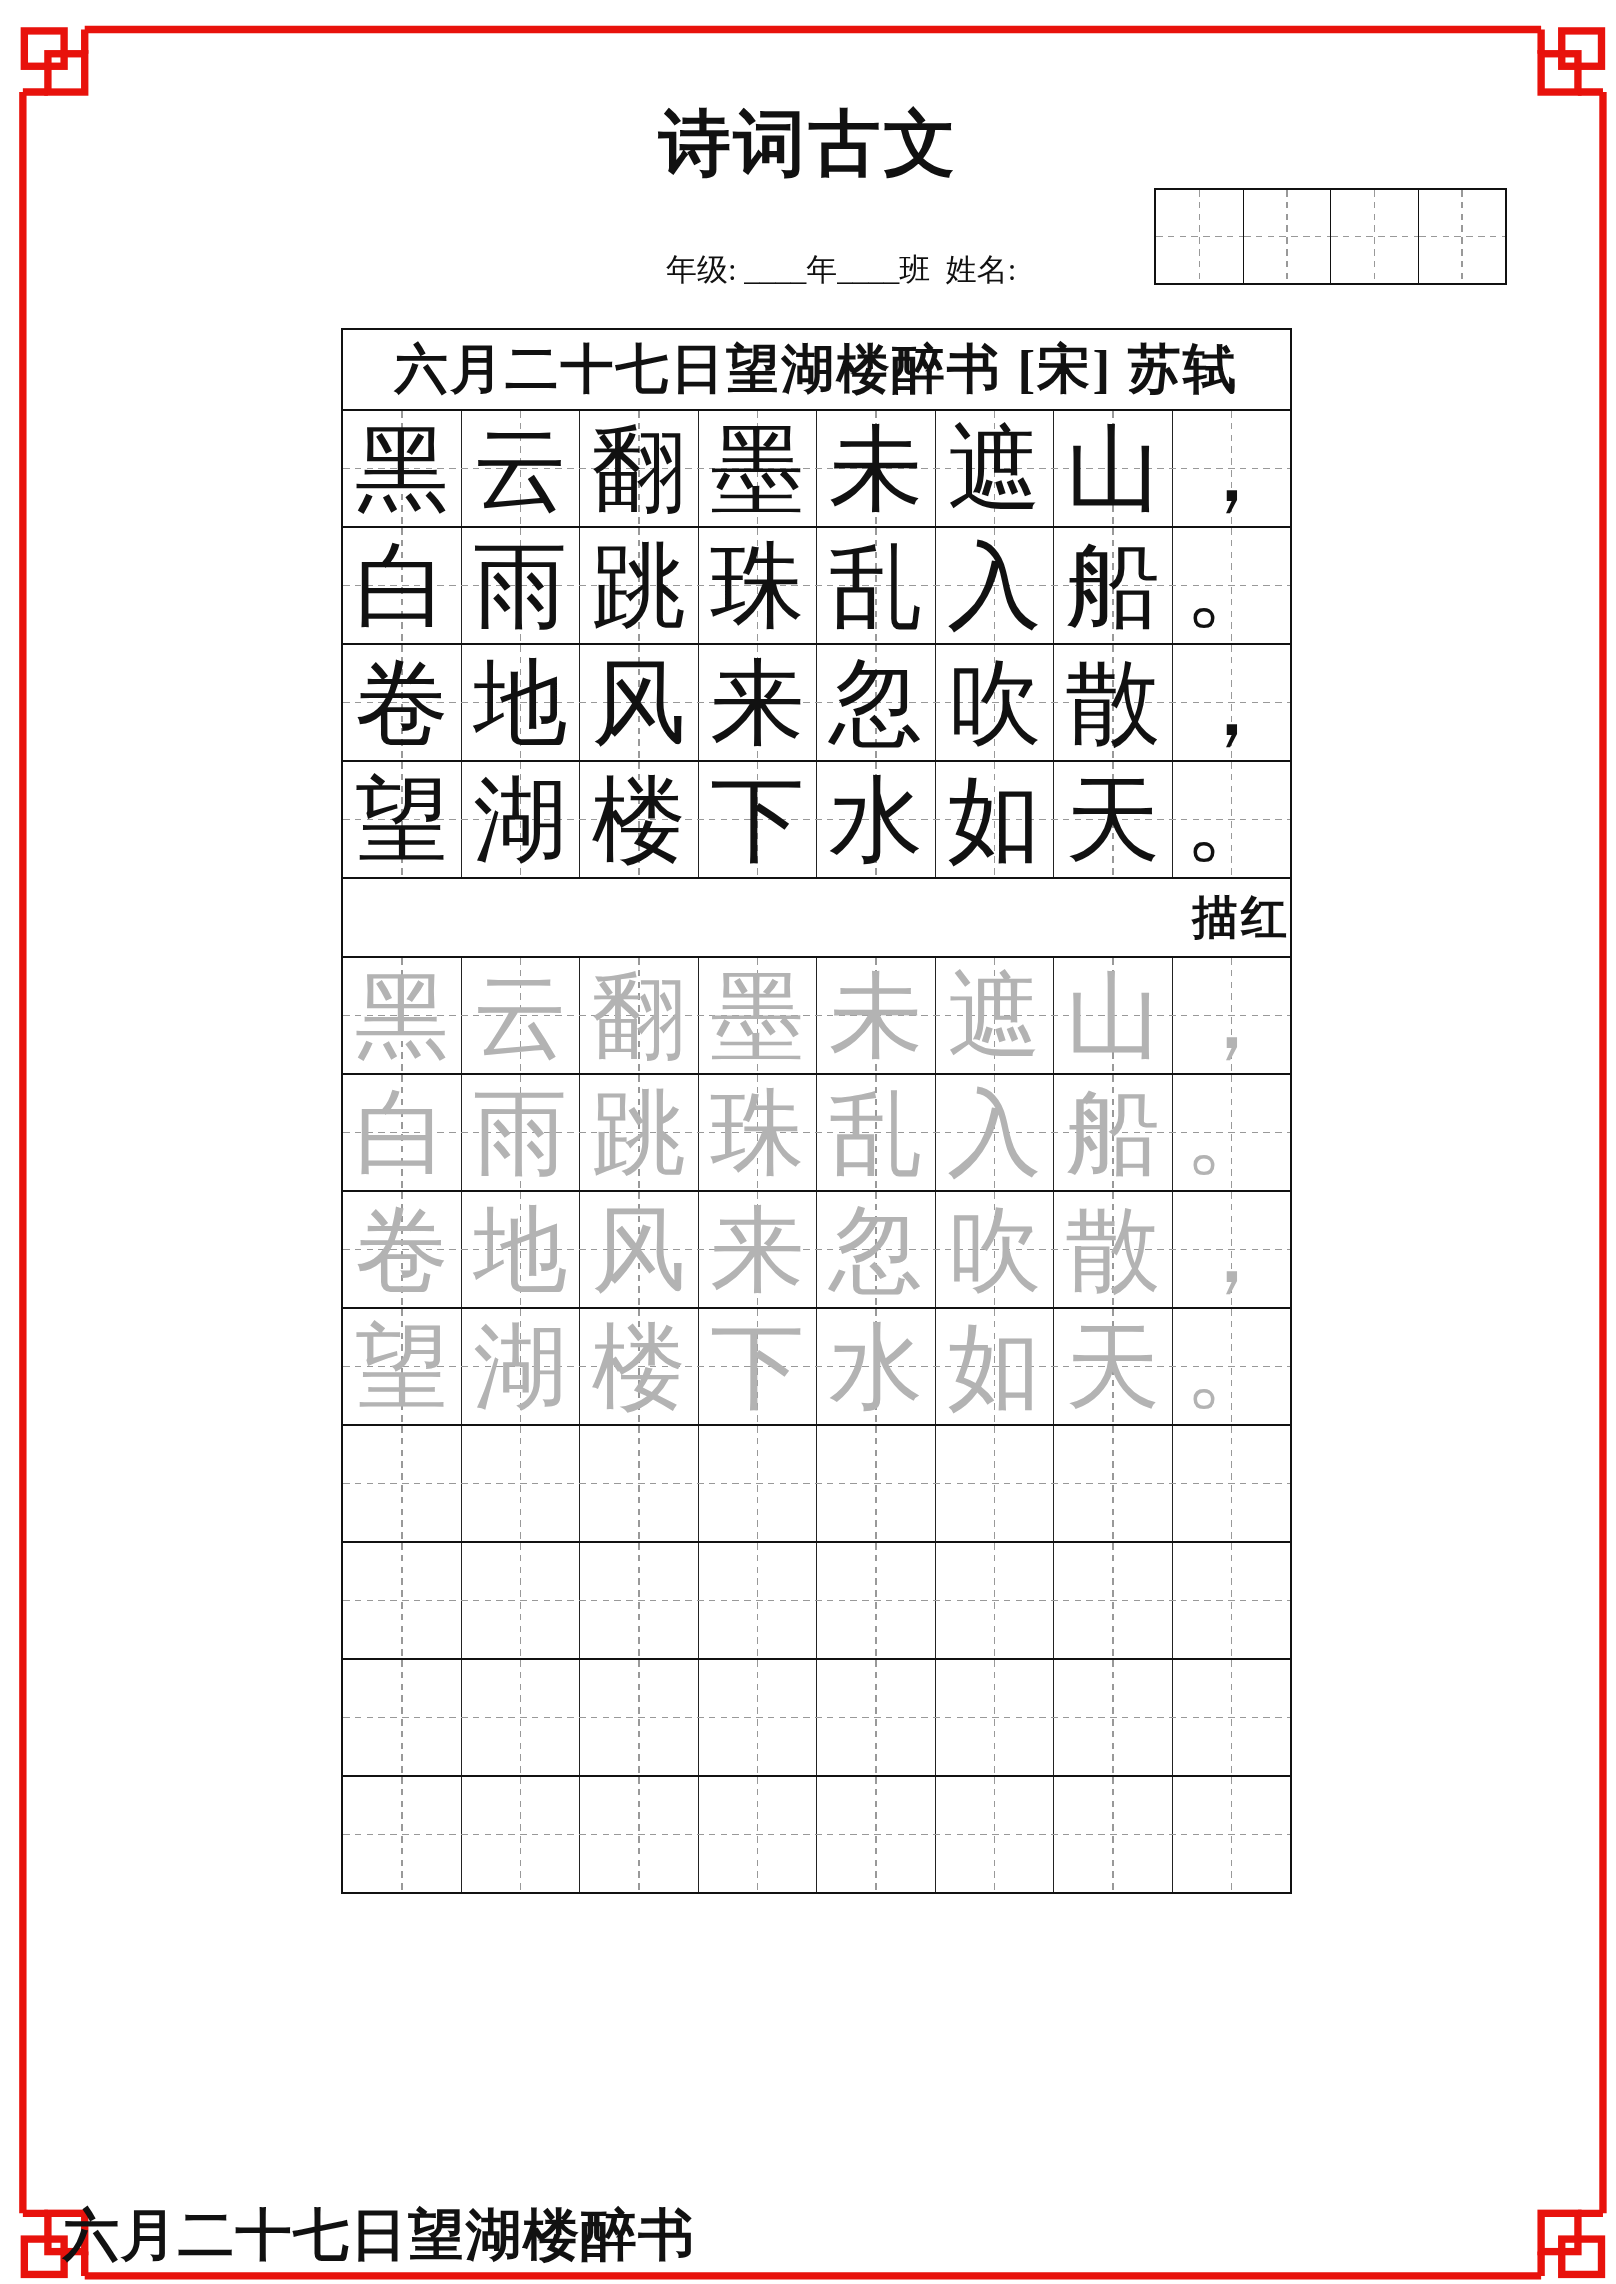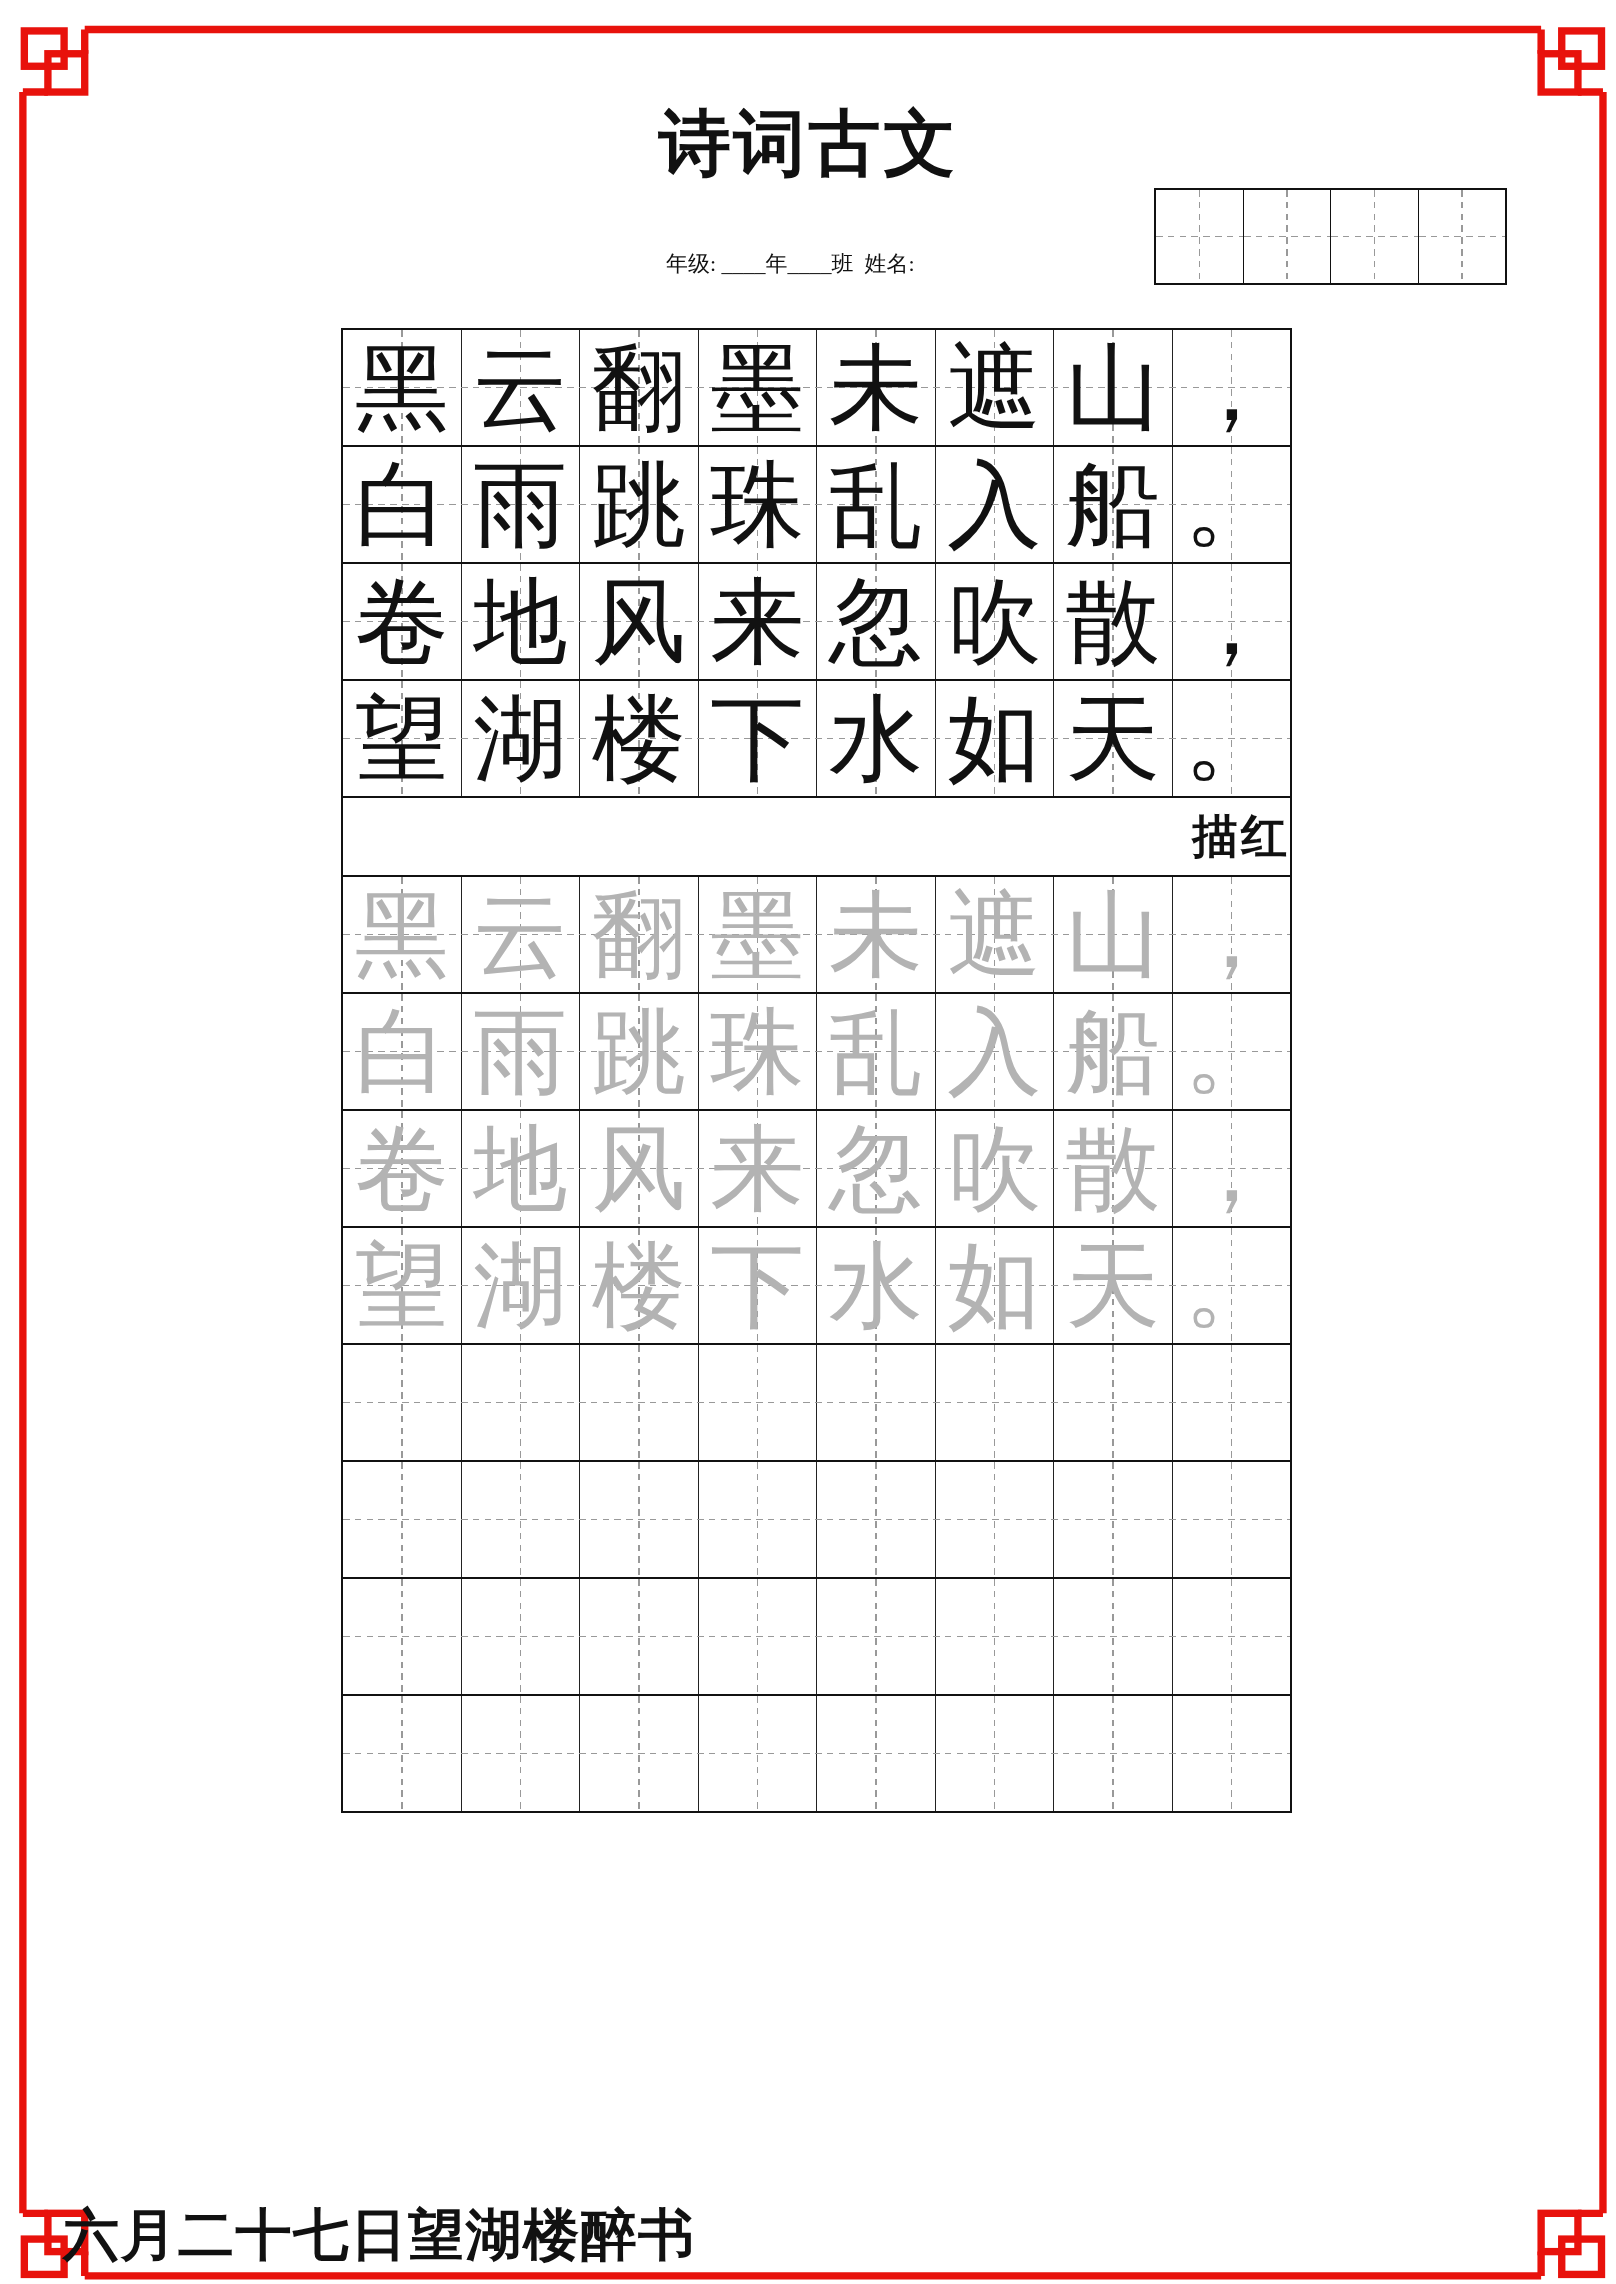--- a/index.html
+++ b/index.html
@@ -20,21 +20,21 @@
 
   
   .main-title {
     position:absolute; top:105px; left:0; width:100%;
     text-align:center;
     font-size:72px; font-weight:bold; color:var(--ink);
     letter-spacing:2.9px; line-height:1.1;
   }
   .grade-line {
     position:absolute; top:249px; left:666px;
-    font-size:22px; color:var(--ink); white-space:pre;text-align:center;
+    font-size:31px; color:var(--ink); white-space:pre;text-align:center;
   }
   .name-grid {
     position:absolute; left:1154px; top:188px;
     width:353px; height:97px;
     border:2.2px solid var(--ink);
     display:flex; box-sizing:border-box; background:#fff;
   }
   .name-cell { flex:1; position:relative; }
   .name-cell + .name-cell { border-left:1.5px solid var(--ink); }
 
@@ -127,20 +127,23 @@
         <div class="v-dash"></div>
         <div class="h-dash"></div>
       </div>
       <div class="name-cell">
         <div class="v-dash"></div>
         <div class="h-dash"></div>
       </div>
     </div>
 
   <div class="sheet">
+    <div class="row-title">
+      <span>六月二十七日望湖楼醉书 [宋] 苏轼</span>
+    </div>
 
     <div class="example-block">
         <div class="char-row">
           <div class="h-dash"></div>
           <div class="cell">
             <div class="v-dash"></div>
             <span class="glyph">黑</span>
           </div>
           <div class="cell">
             <div class="v-dash"></div>

